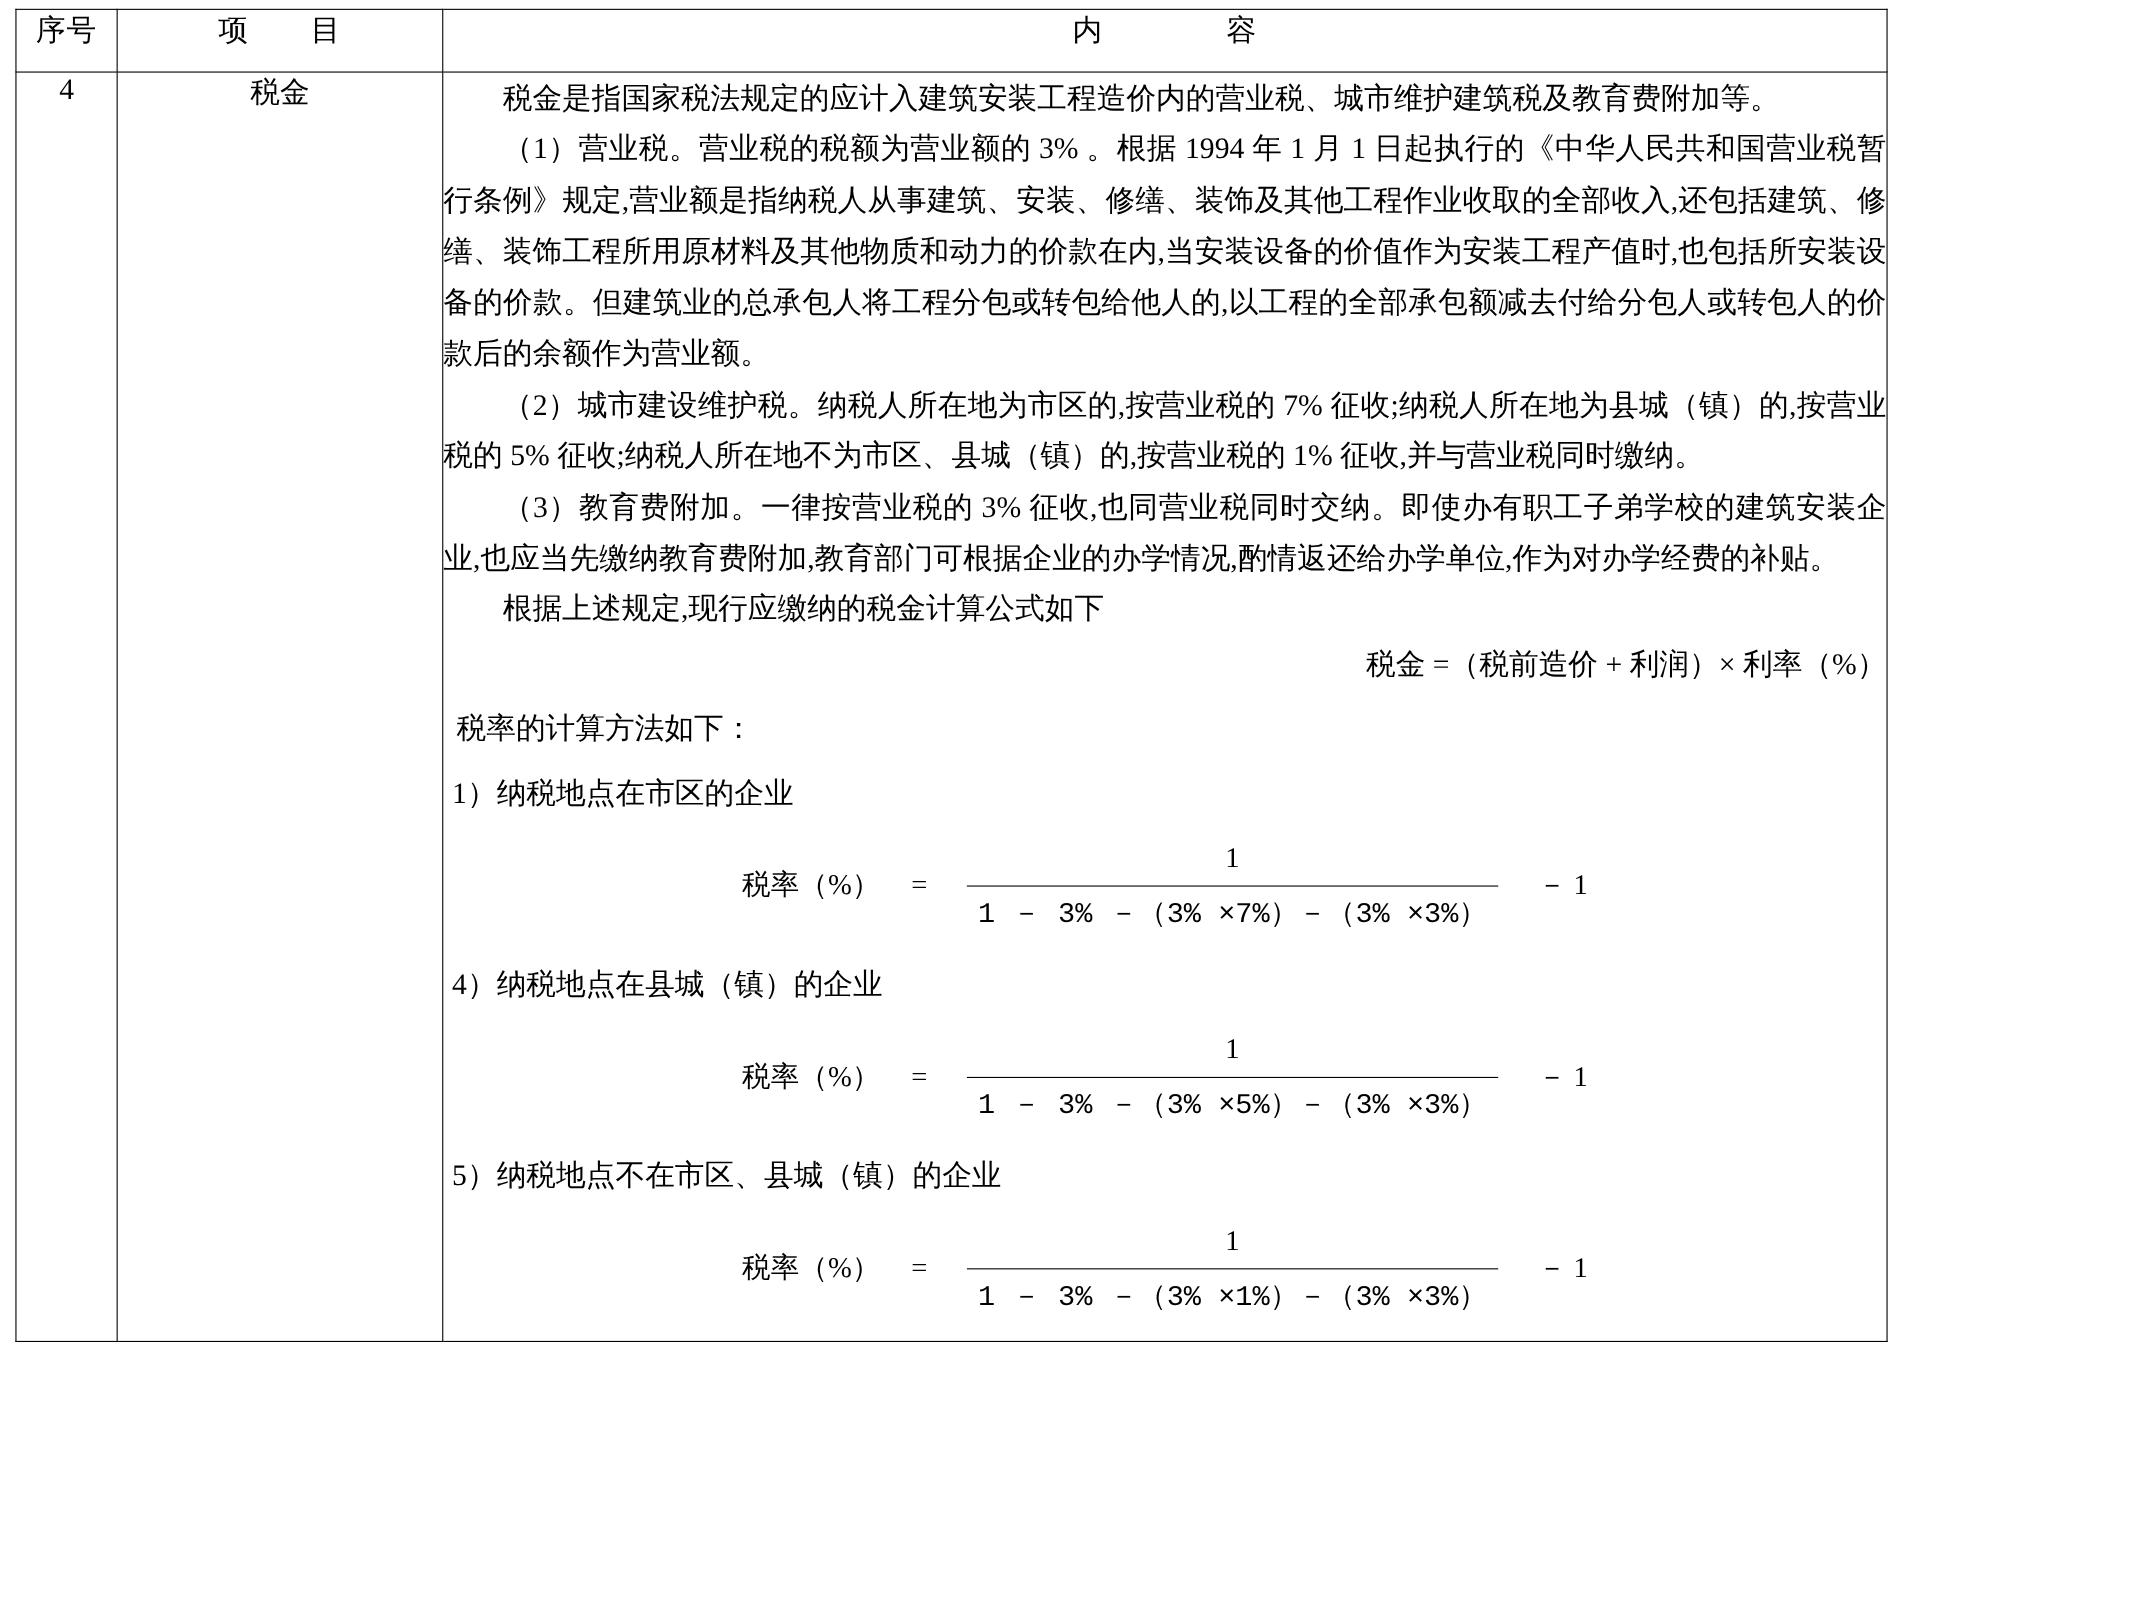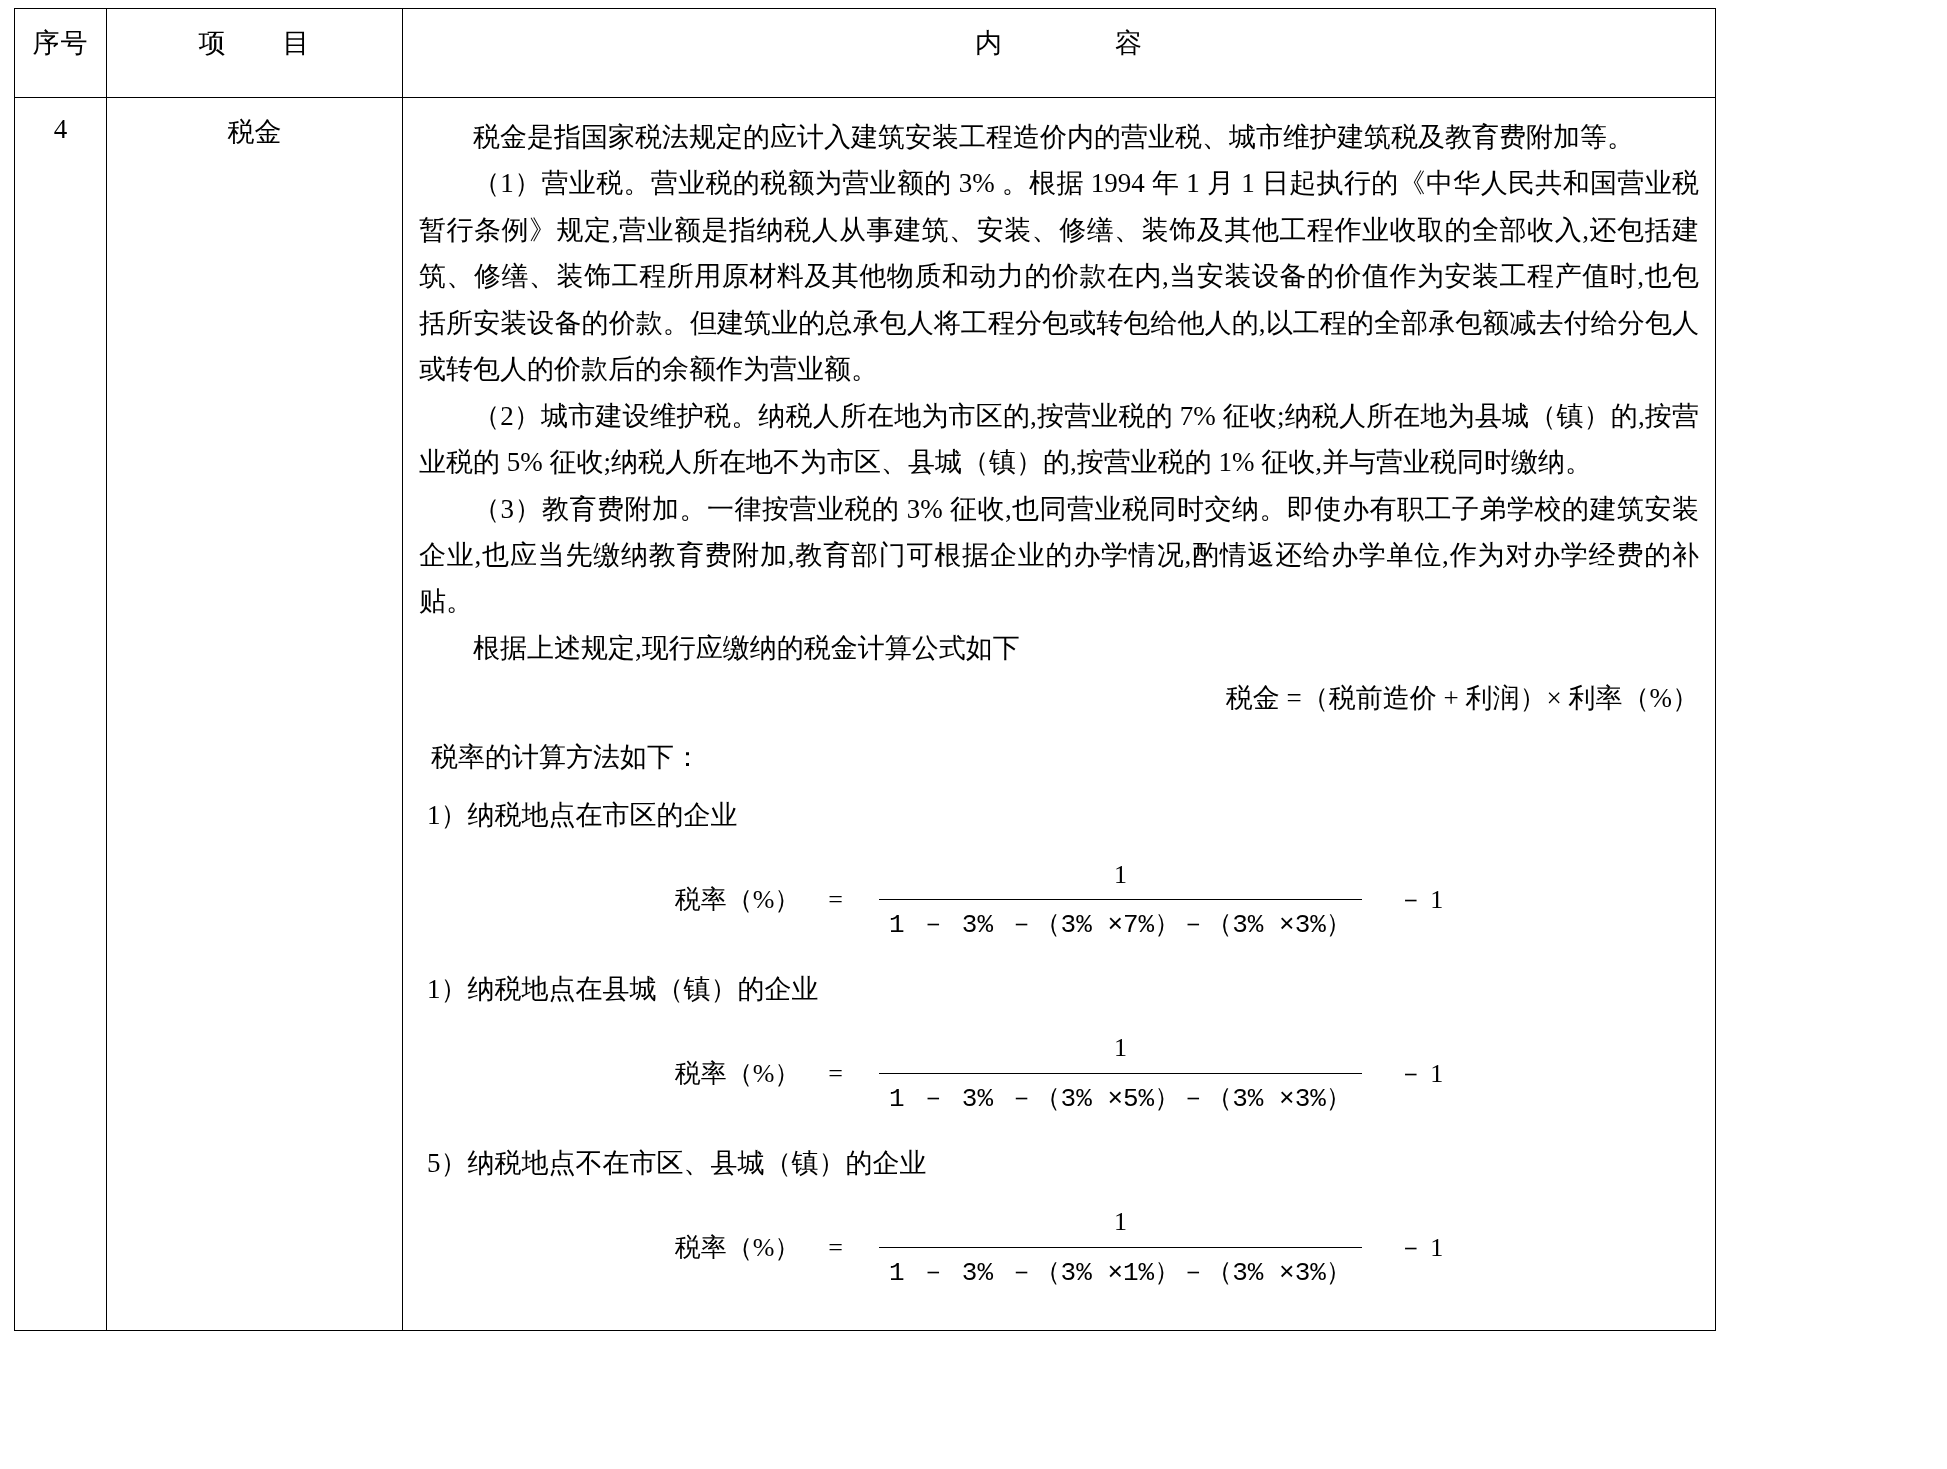--- a/index.html
+++ b/index.html
@@ -21,21 +21,21 @@
   }
   table.doc-table {
     border-collapse: collapse;
     width: 1660px;
     margin-left: 0;
     table-layout: fixed;
   }
   table.doc-table td, table.doc-table th {
     border: 1.6px solid #000000;
     vertical-align: top;
-    padding: 16px;
+    padding: 0;
   }
   
   .hdr {
     text-align: center;
     font-size: 27px;
     height: 56px;
     vertical-align: middle;
     font-weight: normal;
     letter-spacing: 1px;
   }
@@ -150,21 +150,21 @@
               <span class="feq">=</span>
               <span class="frac">
                 <span class="num">1</span>
                 <span class="bar"></span>
                 <span class="den">1 － 3% －（3% ×7%）－（3% ×3%）</span>
               </span>
               <span class="ftail">－ 1</span>
             </div>
           </div>
 
-          <p class="sub-item">1）纳税地点在县城（镇）的企业</p>
+          <p class="sub-item">4）纳税地点在县城（镇）的企业</p>
           <div class="formula-block">
             <div class="formula-inner">
               <span class="flabel">税率（%）</span>
               <span class="feq">=</span>
               <span class="frac">
                 <span class="num">1</span>
                 <span class="bar"></span>
                 <span class="den">1 － 3% －（3% ×5%）－（3% ×3%）</span>
               </span>
               <span class="ftail">－ 1</span>

